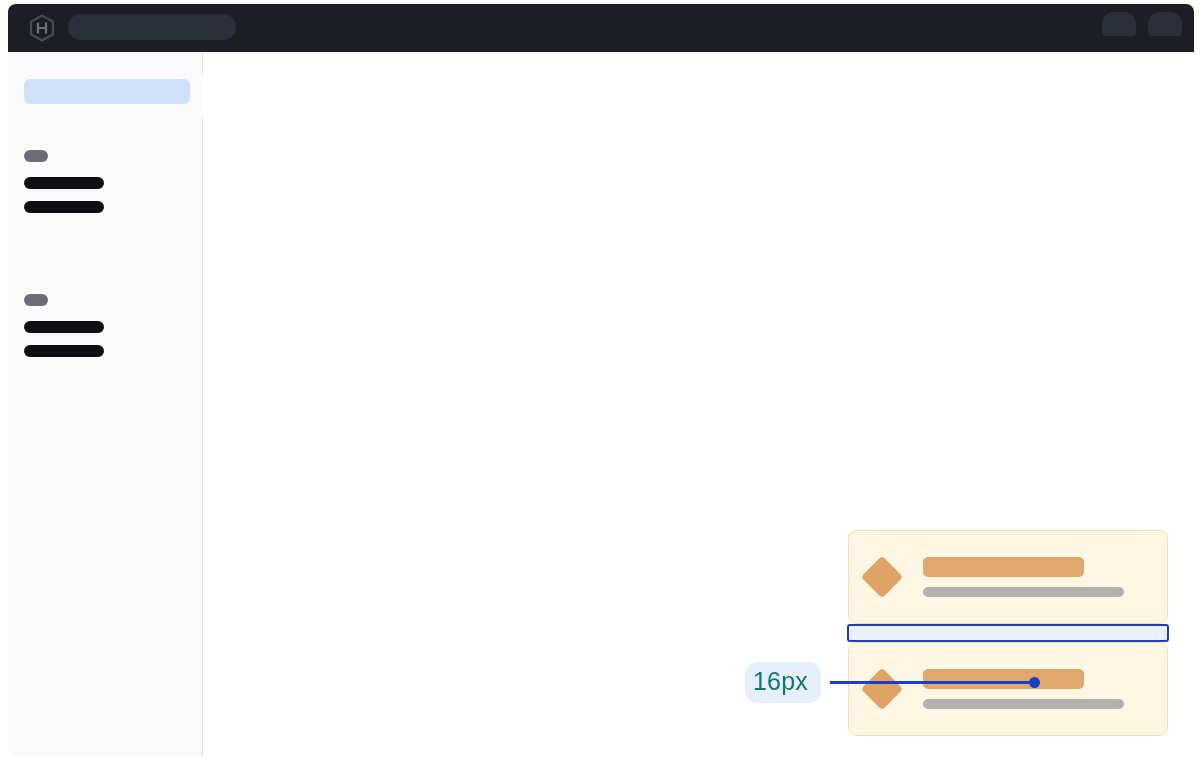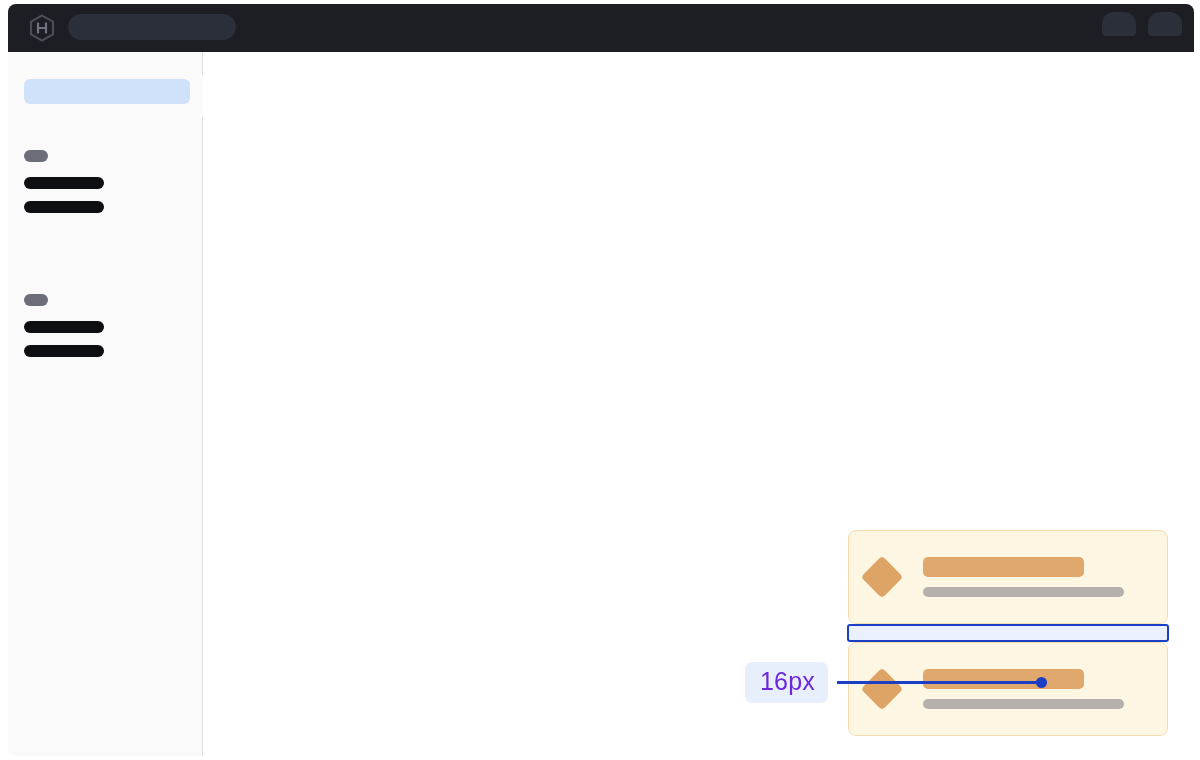--- a/index.html
+++ b/index.html
@@ -197,25 +197,25 @@
     position: absolute;
     left: 542px;
     top: 611px;
     height: 38px;
     display: flex;
     align-items: center;
   }
 
   .annotation-label {
     background: #e8effc;
-    color: #6d28d9;
+    color: #0f766e;
     font-size: 25px;
     line-height: 1;
-    padding: 7px 13px 9px 15px;
-    border-radius: 7px;
+    padding: 7px 13px 9px 8px;
+    border-radius: 12px;
     letter-spacing: 0.2px;
     font-family: "Liberation Sans", sans-serif;
   }
 
   .annotation-leader {
     width: 202px;
     height: 3px;
     background: #1b3fc4;
     margin-left: 9px;
   }

